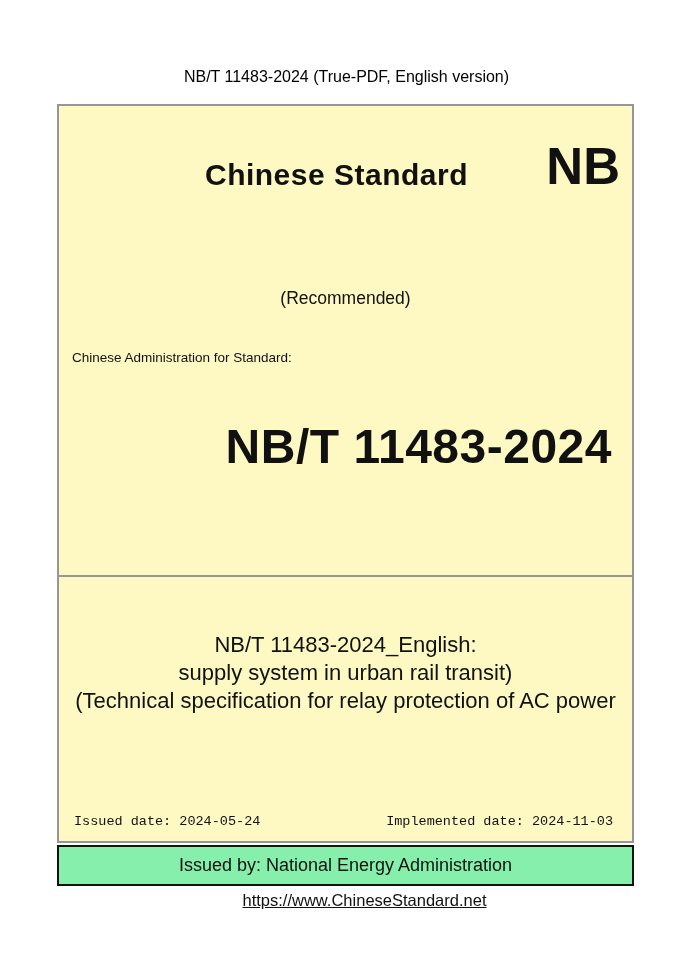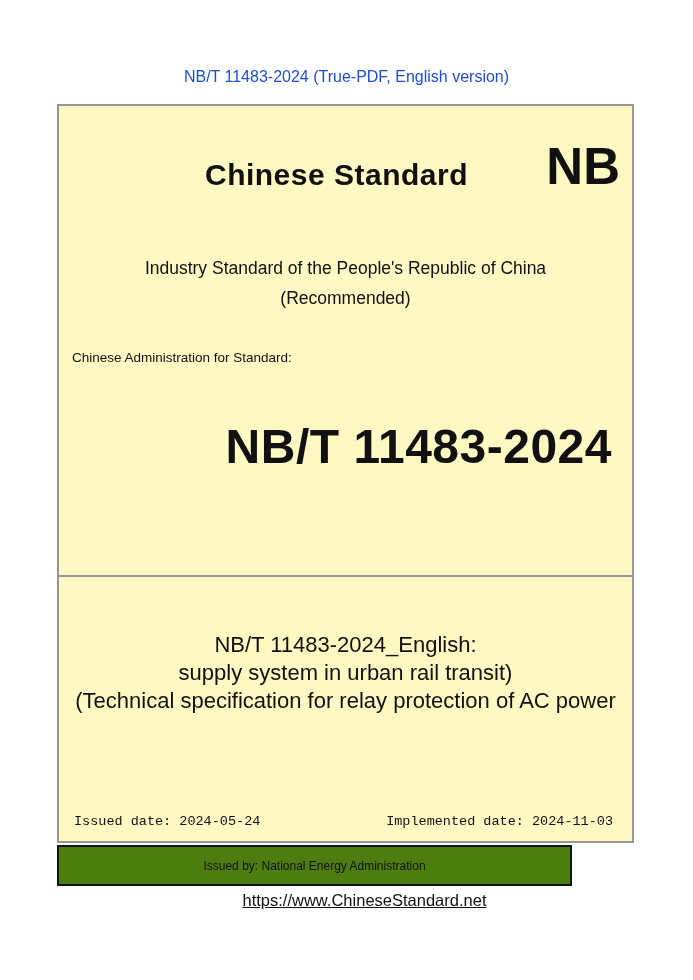--- a/index.html
+++ b/index.html
@@ -19,21 +19,21 @@
 
   
   .doc-header {
     position: absolute;
     top: 66px;
     left: 0;
     width: 100%;
     text-align: center;
     font-size: 16px;
     line-height: 22px;
-    color: #1d4ed8;
+    color: #000000;
   }
 
   
   .outer-box {
     position: absolute;
     left: 57px;
     top: 104px;
     width: 577px;
     height: 739px;
     border: 2px solid #969696;
@@ -132,29 +132,29 @@
     font-size: 13.5px;
     line-height: 17px;
     font-family: Liberation Mono, monospace;
   }
 
   
   .issuer-box {
     position: absolute;
     left: 57px;
     top: 845px;
-    width: 515px;
+    width: 577px;
     height: 41px;
     border: 2px solid #111111;
     box-sizing: border-box;
     display: flex;
     align-items: center;
     justify-content: center;
-    font-size: 12px;
-    background: #4d7c0f;
+    font-size: 18px;
+    background: #86efac;
   }
 
   
   .footer-link-wrap {
     position: absolute;
     top: 891px;
     left: 0;
     width: 100%;
     text-align: center;
   }
@@ -174,21 +174,20 @@
   <div class="doc-header">NB/T 11483-2024 (True-PDF, English version)</div>
 
   <div class="outer-box">
 
     <div class="section-top">
       <div class="title-row">
         <div class="cover-title">Chinese Standard</div>
         <div class="nb-logo">NB</div>
       </div>
 
-      <div class="subtitle">Industry Standard of the People's Republic of China</div>
 
       <div class="subtitle-note">(Recommended)</div>
 
       <div class="classification">Chinese Administration for Standard:</div>
 
       <div class="std-number">NB/T 11483-2024</div>
     </div>
 
     <div class="divider"></div>
 

